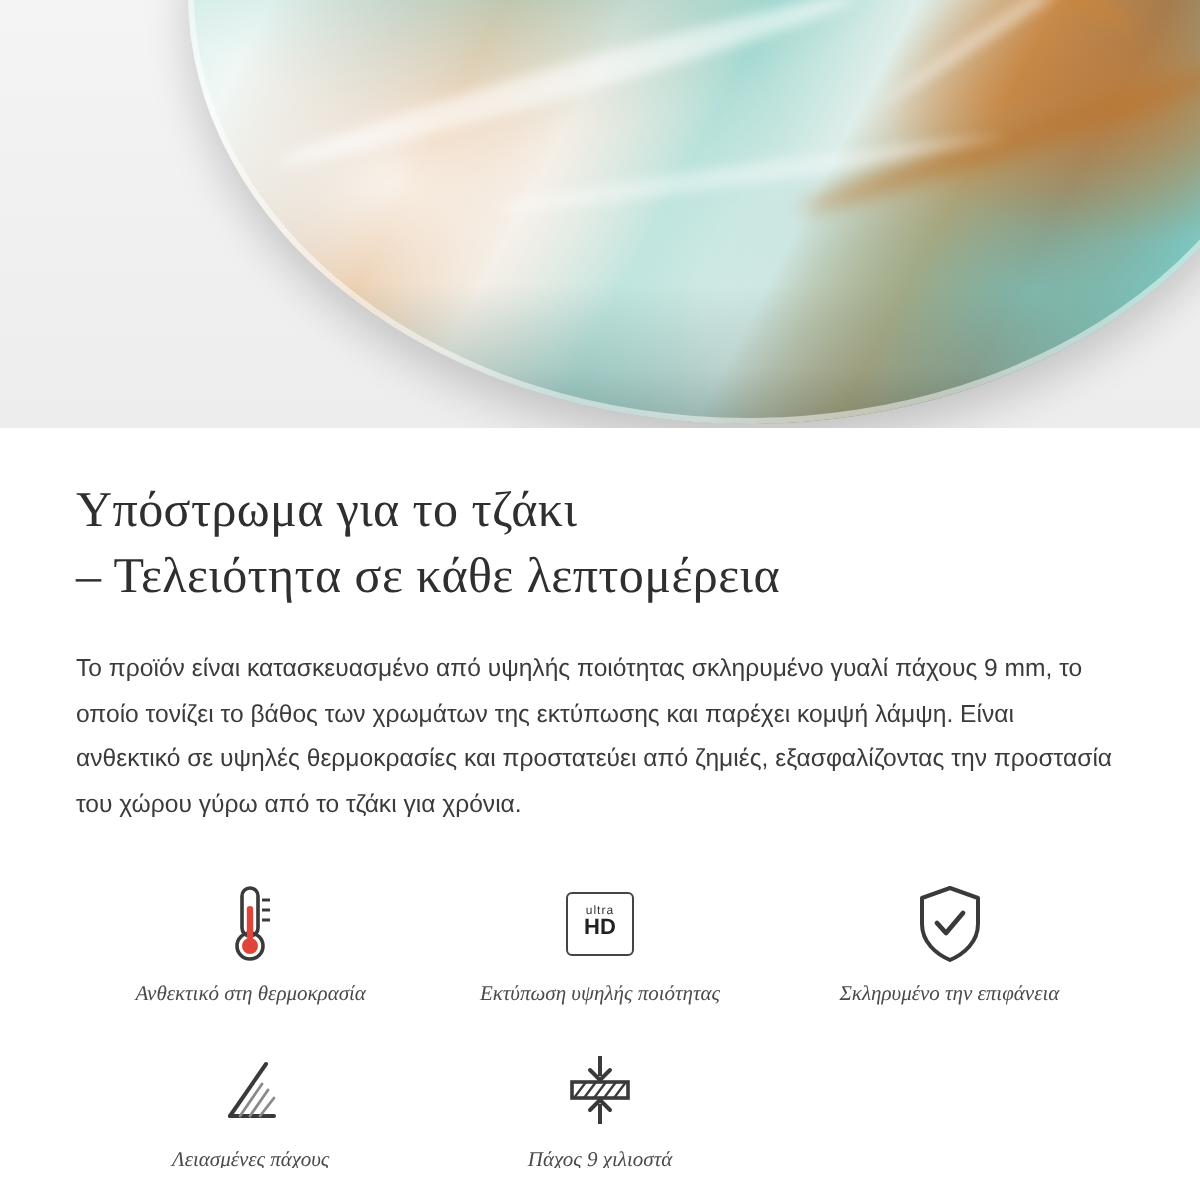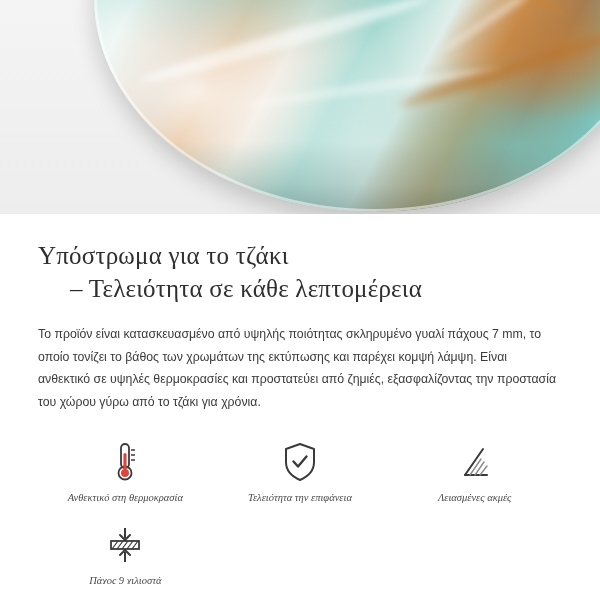--- a/index.html
+++ b/index.html
@@ -105,21 +105,21 @@
   }
   .headline {
     font-family: "Liberation Serif", serif;
     font-size: 25px;
     line-height: 1.30;
     color: #2f2f2f;
     font-weight: 400;
     margin: 0 0 18px 0;
     letter-spacing: .2px;
   }
-  .headline .line2 { display: block; margin-left: 32px; }
+  .headline .line2 { display: block; }
   .paragraph {
     font-size: 12.3px;
     line-height: 1.85;
     color: #3b3b3b;
     margin: 0;
     max-width: 528px;
   }
 
   
   .features {
@@ -181,62 +181,71 @@
     </div>
 
   </div>
 
   <div class="content">
     <h1 class="headline">
       <span>Υπόστρωμα για το τζάκι</span>
       <span class="line2">– Τελειότητα σε κάθε λεπτομέρεια</span>
     </h1>
 
-    <p class="paragraph">Το προϊόν είναι κατασκευασμένο από υψηλής ποιότητας σκληρυμένο γυαλί πάχους 7 mm, το οποίο τονίζει το βάθος των χρωμάτων της εκτύπωσης και παρέχει κομψή λάμψη. Είναι ανθεκτικό σε υψηλές θερμοκρασίες και προστατεύει από ζημιές, εξασφαλίζοντας την προστασία του χώρου γύρω από το τζάκι για χρόνια.</p>
+    <p class="paragraph">Το προϊόν είναι κατασκευασμένο από υψηλής ποιότητας σκληρυμένο γυαλί πάχους 9 mm, το οποίο τονίζει το βάθος των χρωμάτων της εκτύπωσης και παρέχει κομψή λάμψη. Είναι ανθεκτικό σε υψηλές θερμοκρασίες και προστατεύει από ζημιές, εξασφαλίζοντας την προστασία του χώρου γύρω από το τζάκι για χρόνια.</p>
 
     <div class="features">
 
       <div class="feature">
         <div class="feature-icon">
           <svg width="30" height="42" viewBox="0 0 30 42" aria-hidden="true">
             <rect x="11" y="3" width="8" height="24" rx="4" fill="none" stroke="#3a3a3a" stroke-width="1.8"></rect>
             <circle cx="15" cy="32" r="6.5" fill="none" stroke="#3a3a3a" stroke-width="1.8"></circle>
             <rect x="13.4" y="12" width="3.2" height="17" rx="1.6" fill="#e0453a"></rect>
             <circle cx="15" cy="32" r="4" fill="#e0453a"></circle>
             <line x1="21" y1="9" x2="25" y2="9" stroke="#3a3a3a" stroke-width="1.5"></line>
             <line x1="21" y1="14" x2="25" y2="14" stroke="#3a3a3a" stroke-width="1.5"></line>
             <line x1="21" y1="19" x2="25" y2="19" stroke="#3a3a3a" stroke-width="1.5"></line>
           </svg>
         </div>
         <div class="feature-label">Ανθεκτικό στη θερμοκρασία</div>
       </div>
 
+      <div class="feature">
+        <div class="feature-icon">
+          <div class="ultrahd-box">
+            <span class="u">ultra</span>
+            <span class="hd">HD</span>
+          </div>
+        </div>
+        <div class="feature-label">Εκτύπωση υψηλής ποιότητας</div>
+      </div>
 
       <div class="feature">
         <div class="feature-icon">
           <svg width="34" height="40" viewBox="0 0 34 40" aria-hidden="true">
             <path d="M17 2 L31 7 V20 C31 29 24 35 17 38 C10 35 3 29 3 20 V7 Z" fill="none" stroke="#3a3a3a" stroke-width="2" stroke-linejoin="round"></path>
             <path d="M10.5 19.5 L15 24.5 L23.5 14.5" fill="none" stroke="#3a3a3a" stroke-width="2.4" stroke-linecap="round" stroke-linejoin="round"></path>
           </svg>
         </div>
-        <div class="feature-label">Τελειότητα την επιφάνεια</div>
+        <div class="feature-label">Σκληρυμένο την επιφάνεια</div>
       </div>
 
 
       <div class="feature">
         <div class="feature-icon">
           <svg width="36" height="34" viewBox="0 0 36 34" aria-hidden="true">
             <path d="M8 30 L26 4" stroke="#3a3a3a" stroke-width="2" stroke-linecap="round"></path>
             <path d="M8 30 L30 30" stroke="#3a3a3a" stroke-width="2" stroke-linecap="round"></path>
             <path d="M13 30 L24 14" stroke="#8a8a8a" stroke-width="1.4" stroke-linecap="round"></path>
             <path d="M18 30 L27 17" stroke="#8a8a8a" stroke-width="1.4" stroke-linecap="round"></path>
             <path d="M23 30 L30 21" stroke="#8a8a8a" stroke-width="1.4" stroke-linecap="round"></path>
           </svg>
         </div>
-        <div class="feature-label">Λειασμένες ακμές</div>
+        <div class="feature-label">Λειασμένες πάχους</div>
       </div>
 
       <div class="feature">
         <div class="feature-icon">
           <svg width="40" height="38" viewBox="0 0 40 38" aria-hidden="true">
             <line x1="20" y1="2" x2="20" y2="12" stroke="#3a3a3a" stroke-width="2"></line>
             <path d="M15 9 L20 14 L25 9" fill="none" stroke="#3a3a3a" stroke-width="2" stroke-linecap="round" stroke-linejoin="round"></path>
             <rect x="6" y="15" width="28" height="8" fill="none" stroke="#3a3a3a" stroke-width="1.8"></rect>
             <path d="M7 23 L13 15 M12 23 L18 15 M17 23 L23 15 M22 23 L28 15 M27 23 L33 15" stroke="#3a3a3a" stroke-width="1.2"></path>
             <line x1="20" y1="36" x2="20" y2="26" stroke="#3a3a3a" stroke-width="2"></line>

